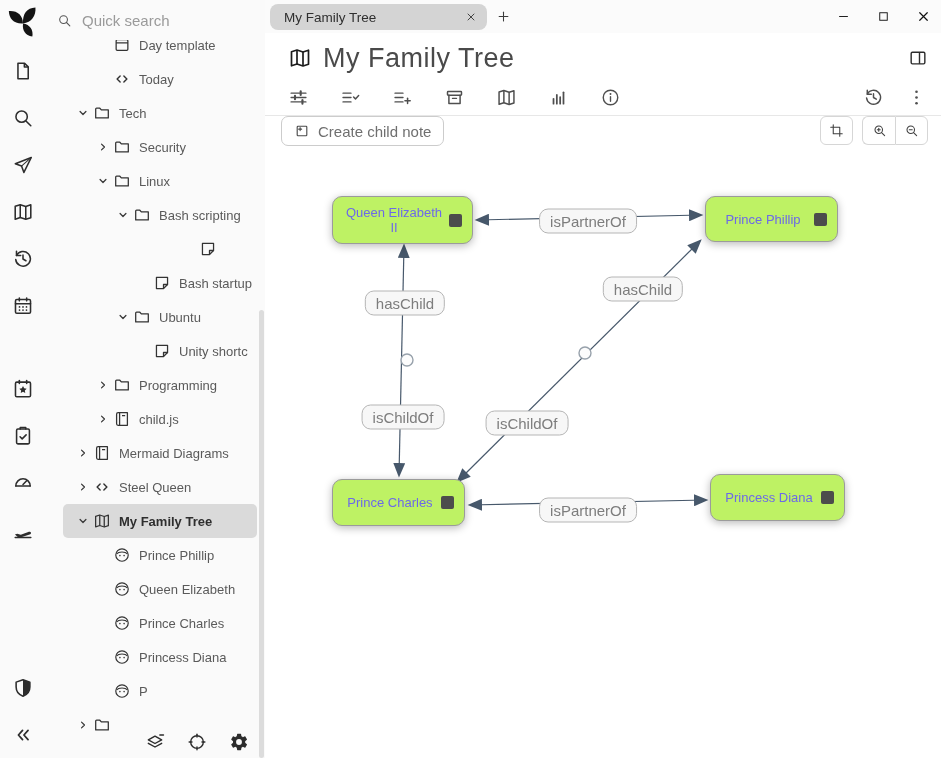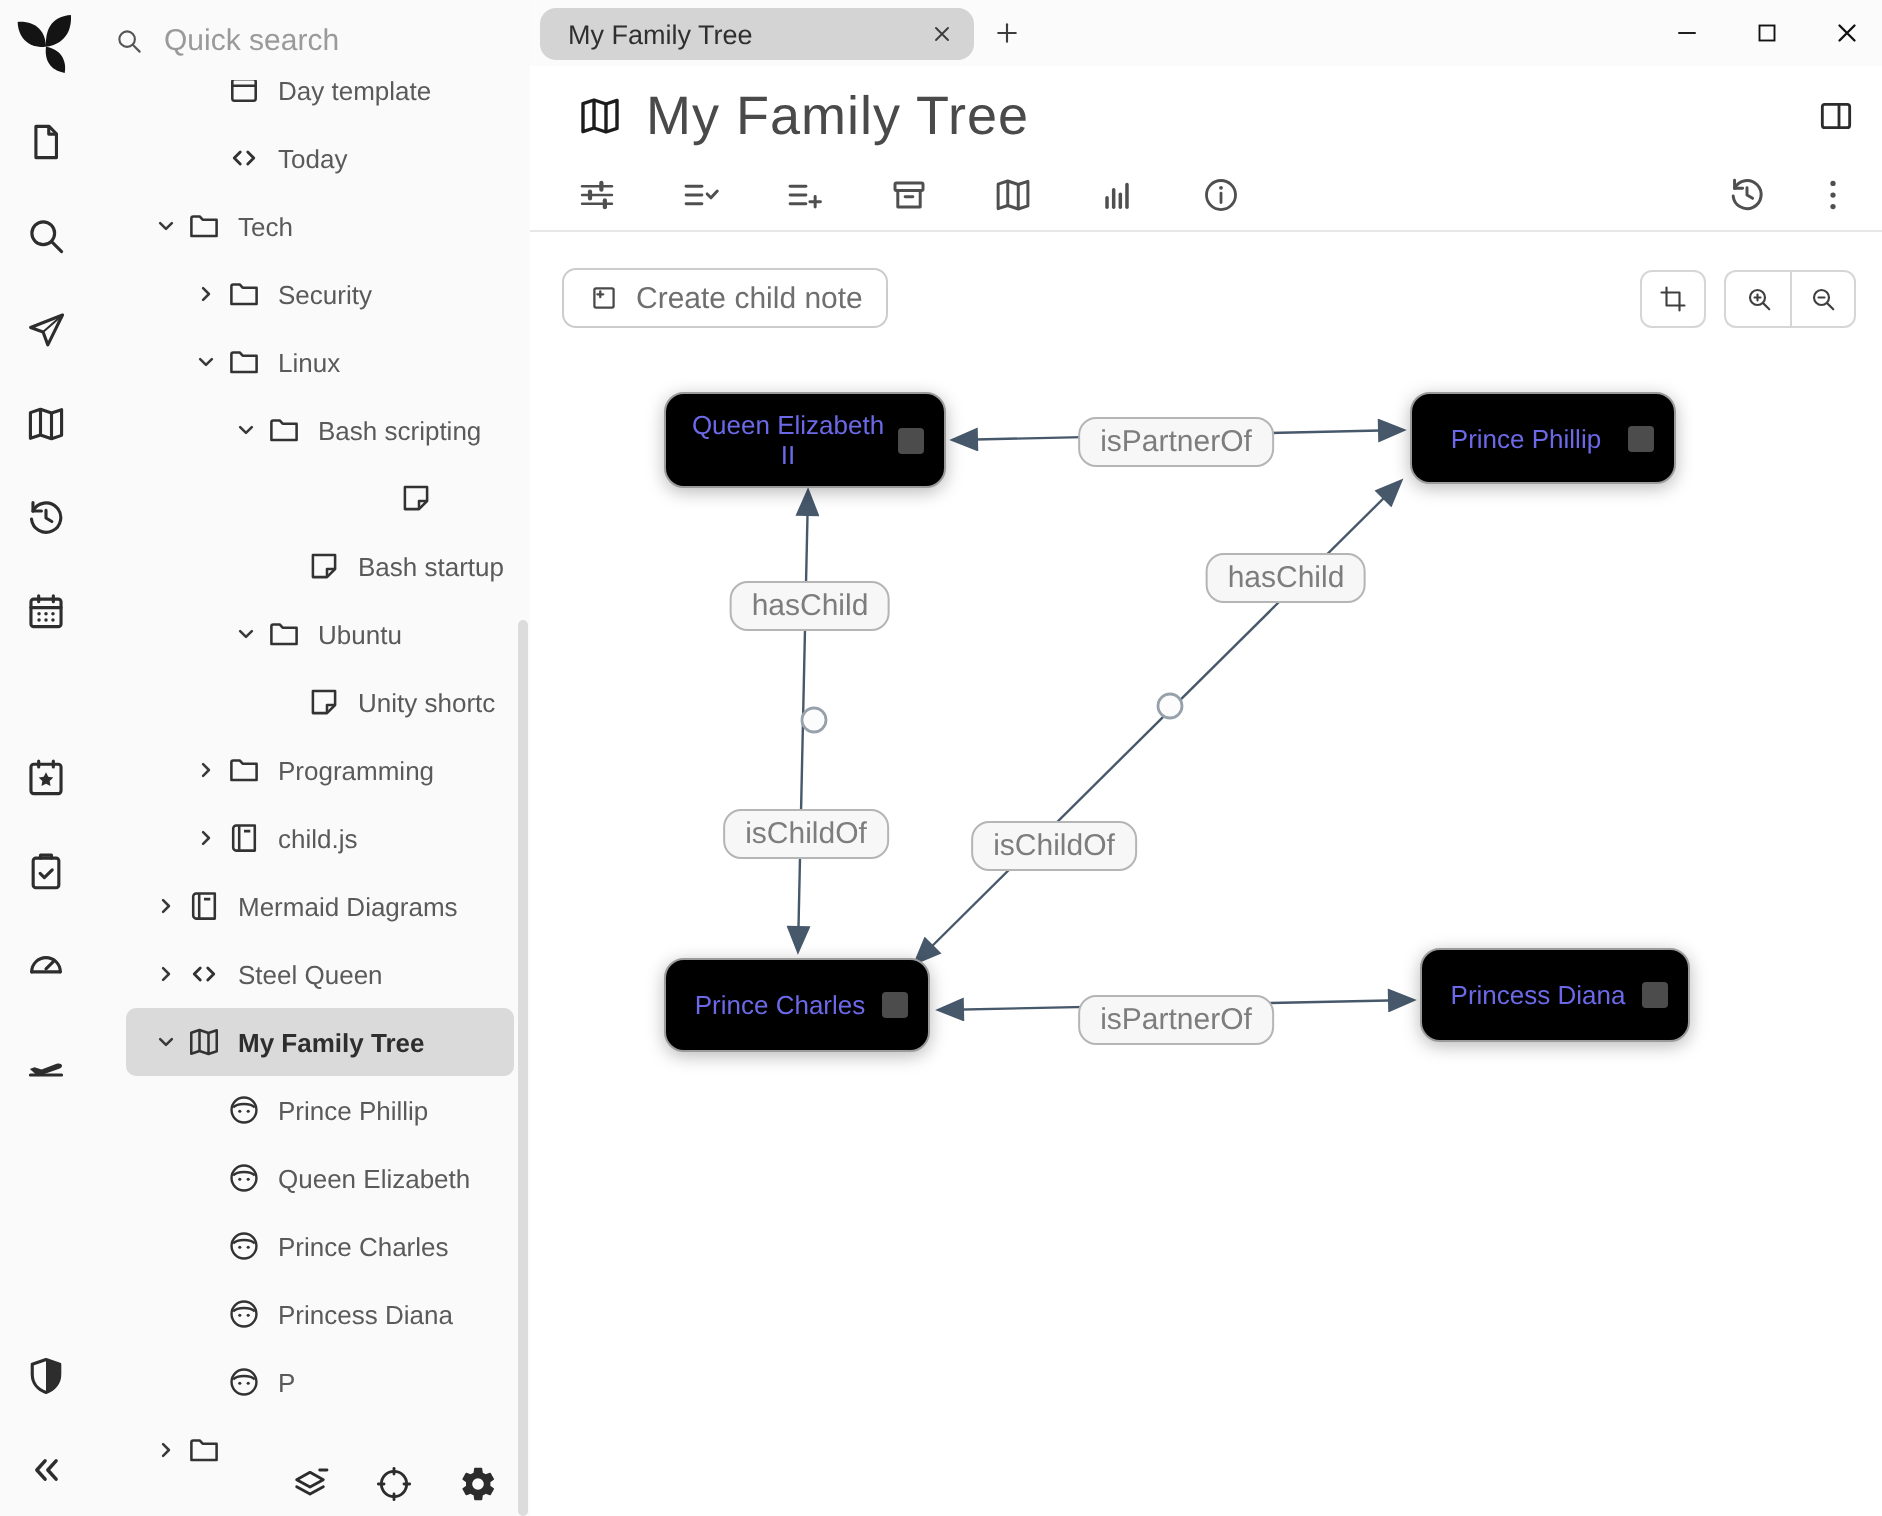--- a/index.html
+++ b/index.html
@@ -64,37 +64,37 @@
   .split-btn{color:#2c2c2c;cursor:pointer}
   .split-btn svg{width:20px;height:20px}
 
   .ribbon{height:36px;display:flex;align-items:center;padding:0 14px 0 23px;
           border-bottom:1px solid #e7e7e7;gap:31px}
   .ribbon .rbtn{color:#4f4f4f;cursor:pointer}
   .ribbon .rbtn svg{width:21px;height:21px}
   .ribbon .rspacer{flex:1}
   .ribbon .rright{display:flex;gap:22px;color:#3a3a3a}
 
-  .map-toolbar{height:48px;display:flex;align-items:flex-end;padding:0 13px 0 16px}
+  .map-toolbar{height:48px;display:flex;align-items:flex-start;padding:0 13px 0 16px}
   .btn-create{display:flex;align-items:center;gap:8px;height:30px;padding:0 12px;
               border:1px solid #cccccc;border-radius:7px;background:#fff;color:#6f6f6f;
               font-size:15px;cursor:pointer}
   .btn-create svg{width:16px;height:16px;color:#4a4a4a}
   .mt-spacer{flex:1}
   .btn-sq{width:33px;height:29px;border:1px solid #d6d6d6;background:#fff;display:flex;
           align-items:center;justify-content:center;color:#3f3f3f;cursor:pointer;box-sizing:border-box}
   .btn-sq svg{width:15px;height:15px}
   .btn-crop{border-radius:6px;margin-right:9px}
   .zoom-group{display:flex}
   .zoom-group .btn-sq:first-child{border-radius:6px 0 0 6px;border-right:none}
   .zoom-group .btn-sq:last-child{border-radius:0 6px 6px 0}
 
   
   .canvas{position:relative;width:676px;height:598px;background:#fff;overflow:hidden}
-  .rm-node{position:absolute;background:#000000;border:1px solid #9b9b9b;border-radius:10px;
+  .rm-node{position:absolute;background:#bef264;border:1px solid #9b9b9b;border-radius:10px;
            box-shadow:0 2px 9px rgba(0,0,0,.28);display:flex;align-items:center;
            padding:0 10px 0 12px;box-sizing:border-box;cursor:move}
   .rm-title{flex:1;text-align:center;font-size:13px}
   .rm-handle{width:13px;height:13px;border-radius:2px;margin-left:6px;cursor:crosshair}
   .rm-label{position:absolute;transform:translate(-50%,-50%);background:#f7f7f7;
             border:1px solid #b5b5b5;border-radius:9px;padding:3px 10px;font-size:15px;
             white-space:nowrap;cursor:pointer}
 </style>
 </head>
 <body>

